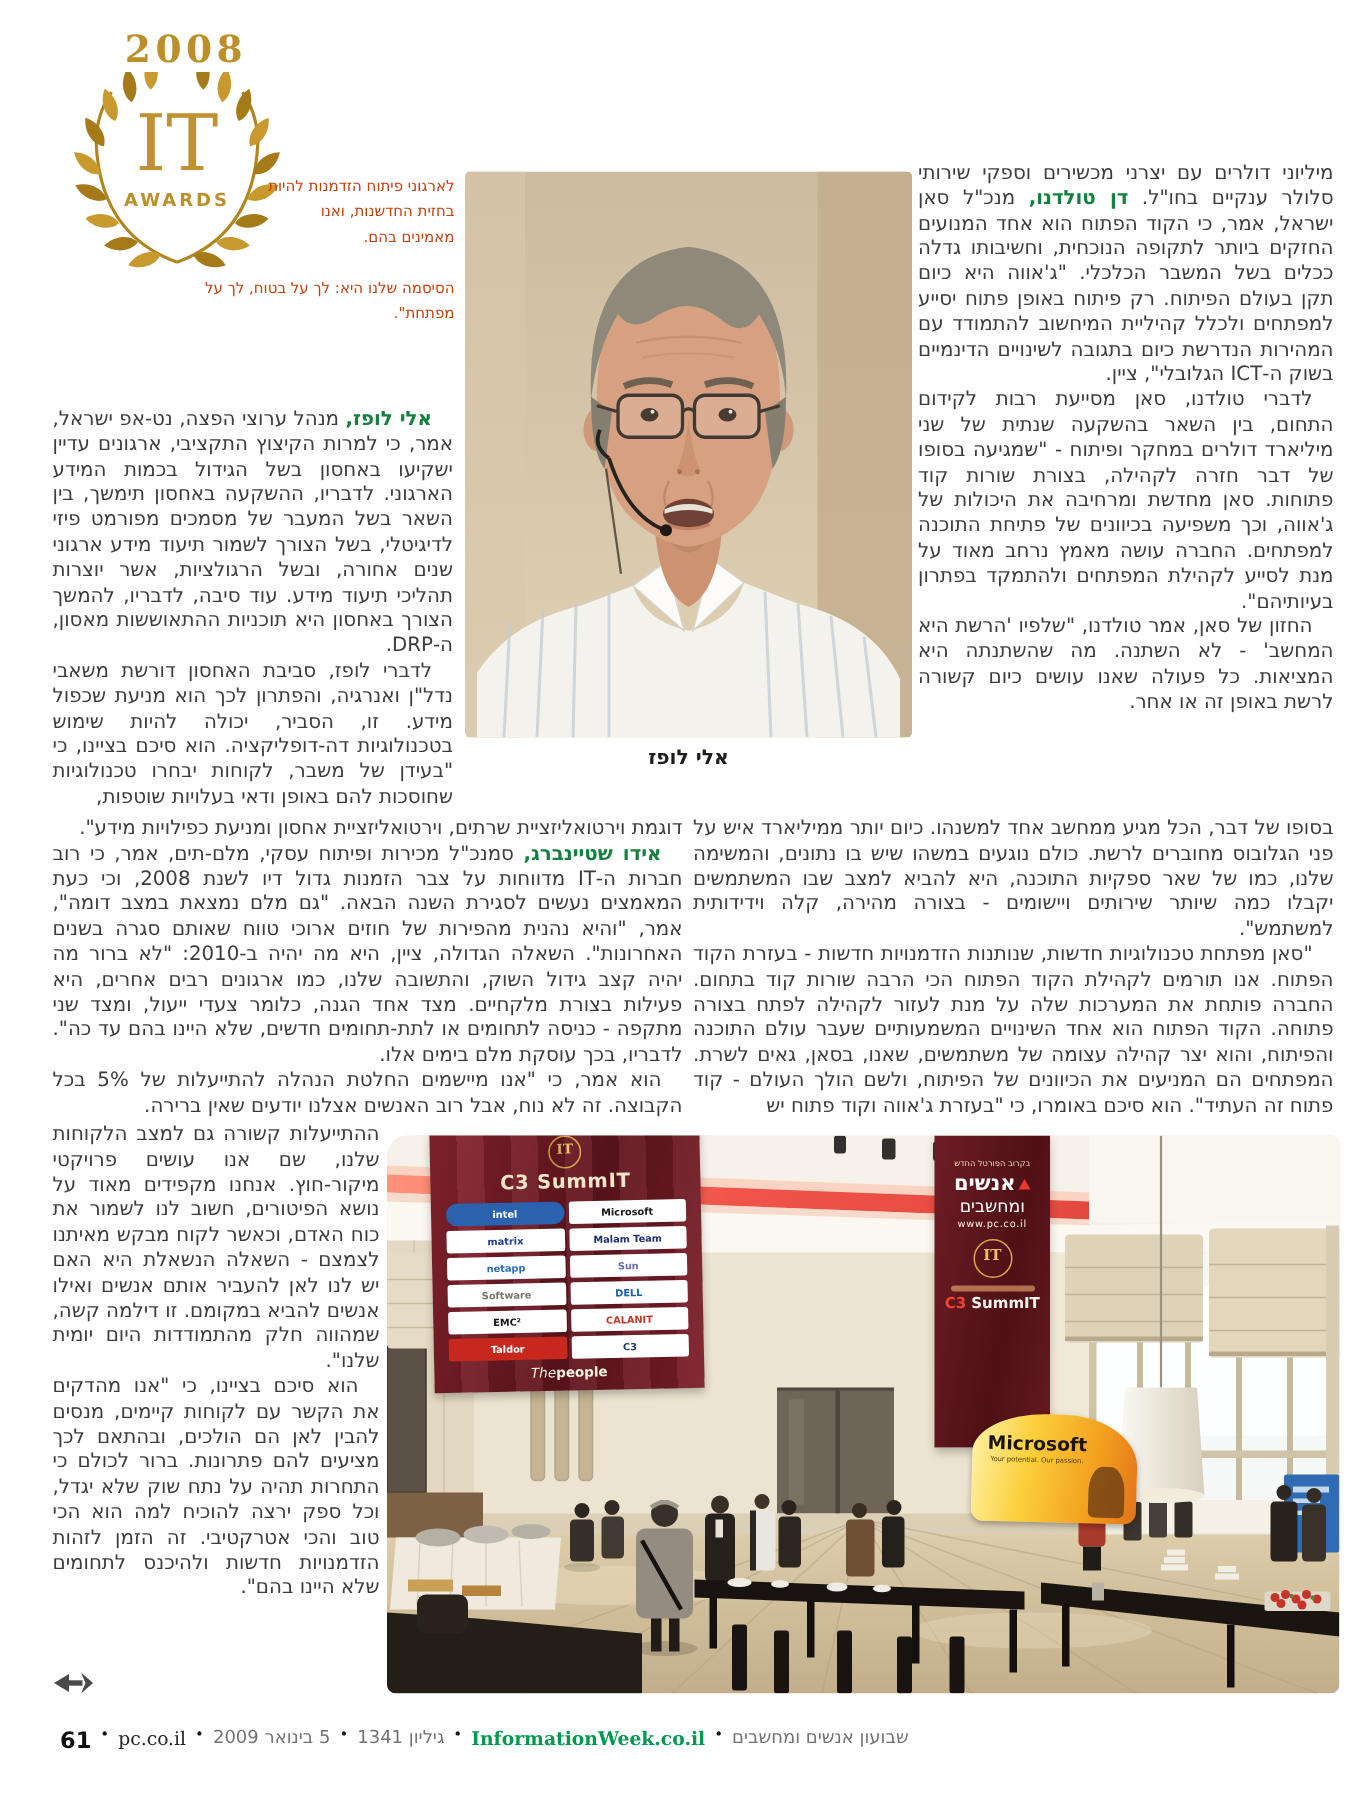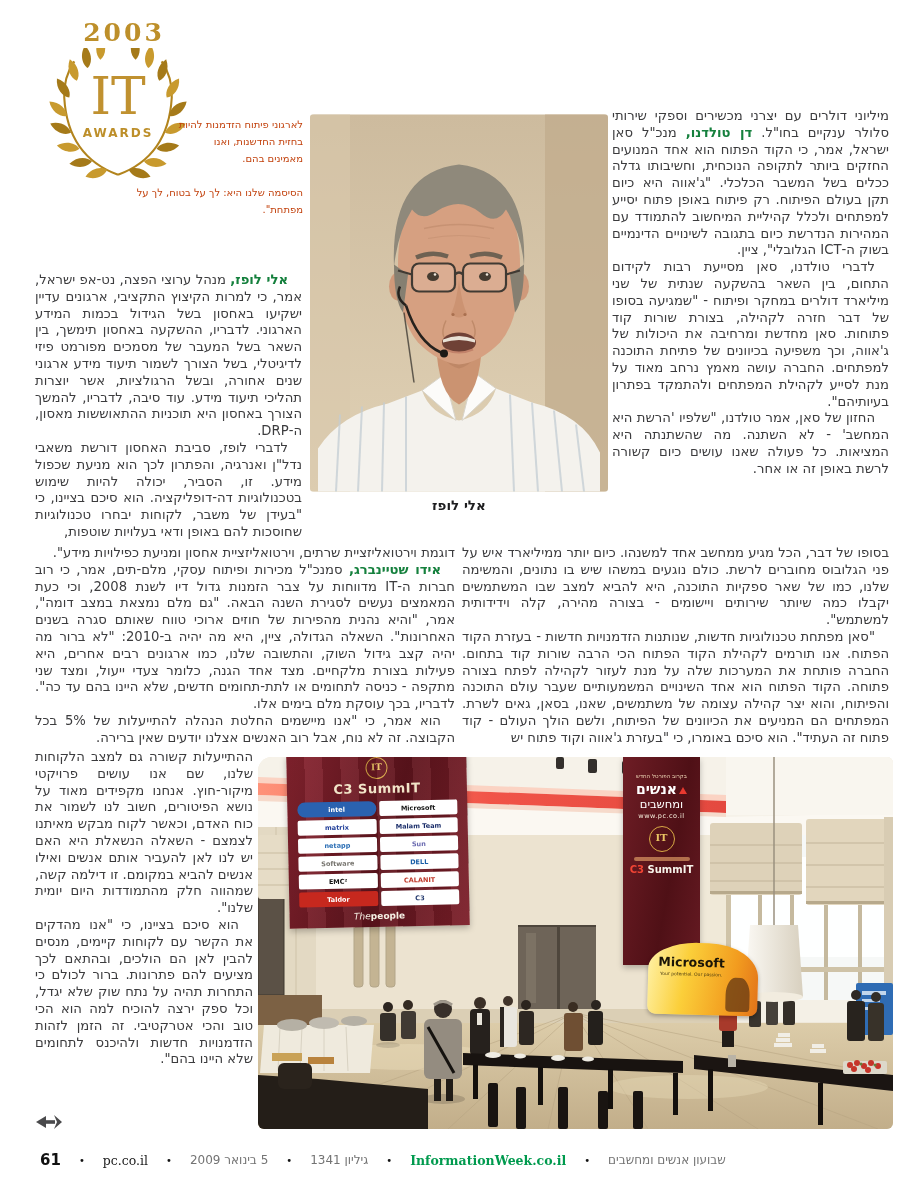--- a/index.html
+++ b/index.html
@@ -76,36 +76,36 @@
   .c3red{color:#f04434;}
   .ms-stand{position:absolute;left:390px;top:186px;width:110px;height:72px;transform:rotate(1.5deg);
       background:linear-gradient(100deg,#fff2a8 0%,#fbcf3a 35%,#f29c1f 75%,#e2731a 100%);
       border-radius:50px 50px 8px 8px / 26px 34px 8px 8px;overflow:hidden;
       box-shadow:0 2px 4px rgba(0,0,0,.3);}
   .ms-logo{padding:12px 0 0 10px;font-size:12.5px;font-weight:bold;color:#1b1507;}
   .ms-tag{padding:2px 0 0 12px;font-size:4.5px;color:#4a3a10;}
   .ms-sil{position:absolute;right:8px;bottom:4px;width:24px;height:34px;background:#6b3d14;
       border-radius:40% 40% 4px 4px / 50% 50% 4px 4px;opacity:.8;}
   
-  .footer{position:absolute;left:40px;top:1151px;display:flex;align-items:center;gap:18px;
+  .footer{position:absolute;left:40px;top:1151px;display:flex;align-items:flex-start;gap:6px;
           white-space:nowrap;}
   .fi.pagenum{font-weight:bold;font-size:15px;color:#111;}
   .fi.serif{font-family:"DejaVu Serif",serif;font-size:12.5px;color:#222;}
   .fi.green{font-family:"DejaVu Serif",serif;font-weight:bold;font-size:12.5px;color:#009a4e;}
   .fi.heb{font-size:12px;color:#737373;direction:rtl;}
   .fsep{font-size:10px;color:#111;}
   .end-arrow{position:absolute;left:36px;top:1114px;}
 </style>
 </head>
 <body>
 
 <div class="page">
 
   <div class="award-logo">
-    <div class="logo-year">2003</div>
+    <div class="logo-year">2008</div>
     <svg class="wreath-svg" viewBox="0 0 200 160">
       <defs>
           <path id="lf" d="M0,0 C6,-5 8,-17 0,-27 C-8,-17 -6,-5 0,0 Z"></path>
         </defs>
       <path d="M100,150 Q40,128 36,58 Q35,34 48,15" fill="none" stroke="#b2841d" stroke-width="2.5"></path>
       <path d="M100,150 Q160,128 164,58 Q165,34 152,15" fill="none" stroke="#b2841d" stroke-width="2.5"></path>
       <g fill="#c89a2e">
         <use href="#lf" transform="translate(87,144) rotate(-108)"></use>
         <use href="#lf" transform="translate(54,119) rotate(-82)"></use>
         <use href="#lf" transform="translate(39,80) rotate(-50)"></use>

